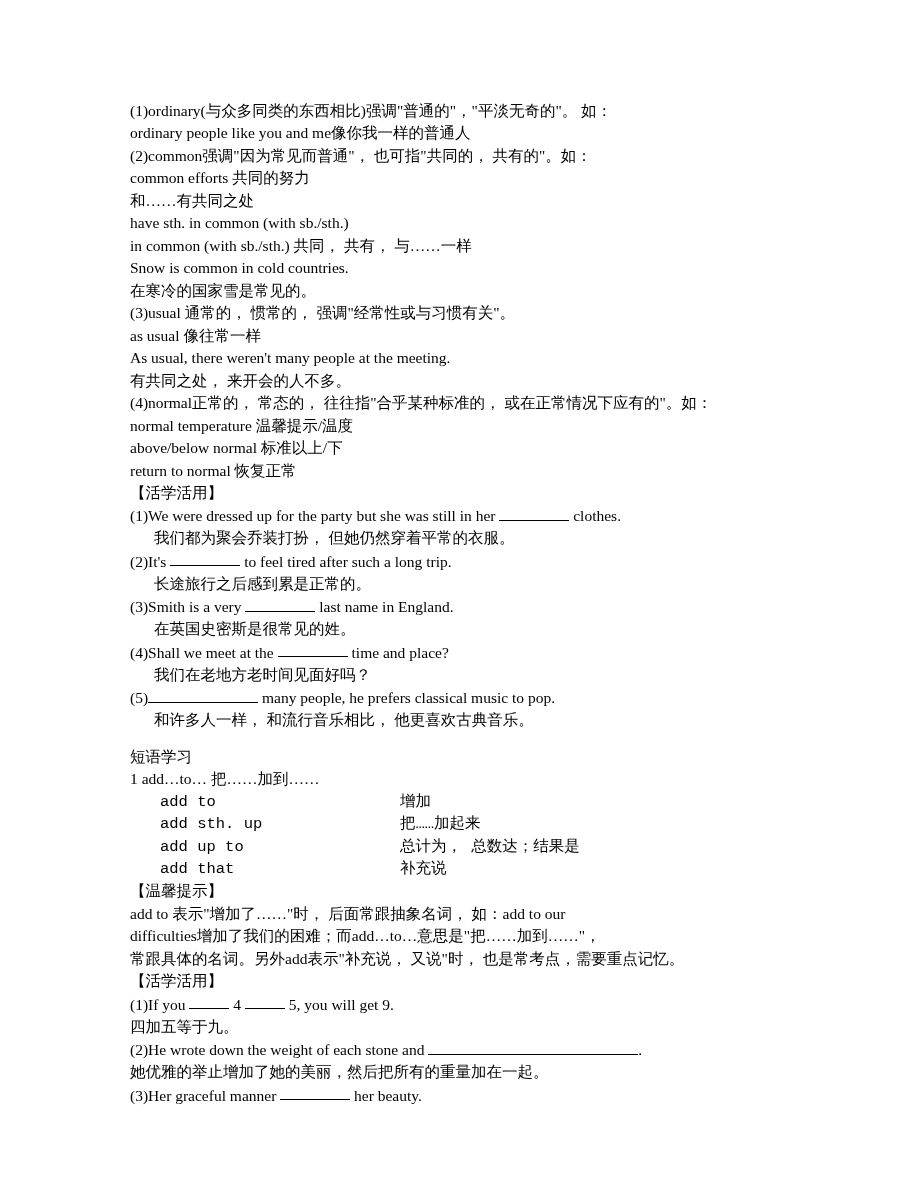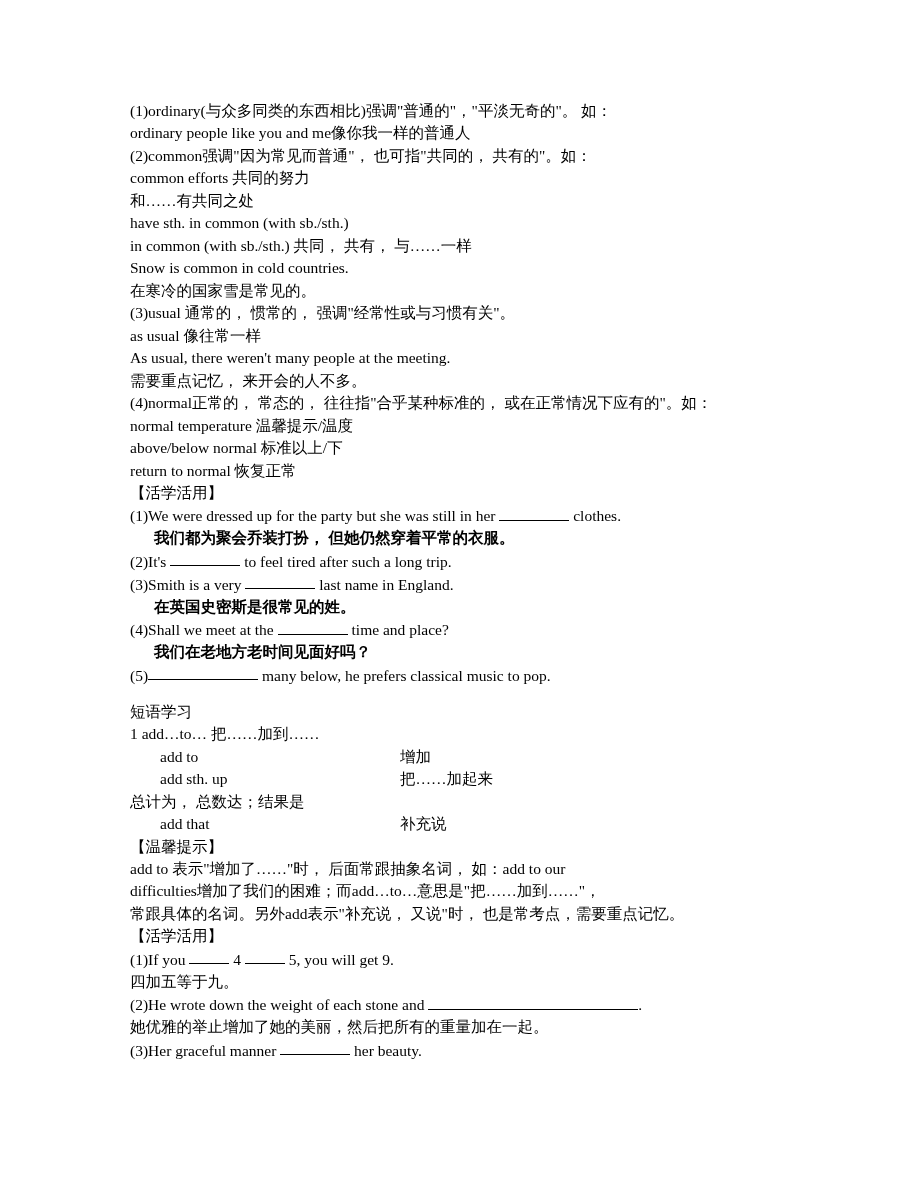--- a/index.html
+++ b/index.html
@@ -18,24 +18,24 @@
       font-size: 15.5px;
       line-height: 1.45;
       color: #000;
     }
     .line {
       margin: 0;
       padding: 0;
     }
     .translation {
       margin-left: 24px;
-      font-weight: bold;
     }
     .add-item {
       display: flex;
+      font-family: Liberation Mono, monospace;
     }
     .add-left {
       width: 240px;
       padding-left: 30px;
     }
     .blank {
       display: inline-block;
       border-bottom: 1px solid #000;
       min-width: 60px;
       height: 1em;
@@ -68,63 +68,66 @@
   <p class="line">(2)common强调"因为常见而普通"， 也可指"共同的， 共有的"。如：</p>
   <p class="line">common efforts  共同的努力</p>
   <p class="line">和……有共同之处</p>
   <p class="line">have sth. in common (with sb./sth.)</p>
   <p class="line">in common (with sb./sth.)  共同， 共有， 与……一样</p>
   <p class="line">Snow is common in cold countries.</p>
   <p class="line">在寒冷的国家雪是常见的。</p>
   <p class="line">(3)usual 通常的， 惯常的， 强调"经常性或与习惯有关"。</p>
   <p class="line">as usual 像往常一样</p>
   <p class="line">As usual, there weren't many people at the meeting.</p>
-  <p class="line">需要重点记忆， 来开会的人不多。</p>
+  <p class="line">有共同之处， 来开会的人不多。</p>
   <p class="line">(4)normal正常的， 常态的， 往往指"合乎某种标准的， 或在正常情况下应有的"。如：</p>
   <p class="line">normal temperature 温馨提示/温度</p>
   <p class="line">above/below normal  标准以上/下</p>
   <p class="line">return to normal  恢复正常</p>
   <p class="line">【活学活用】</p>
 
   <p class="line">
     <span>(1)We were dressed up for the party but she was still in her </span><span class="blank blank-med"></span><span> clothes.</span>
   </p>
   <p class="line translation">我们都为聚会乔装打扮， 但她仍然穿着平常的衣服。</p>
 
   <p class="line">
     <span>(2)It's </span><span class="blank blank-med"></span><span> to feel tired after such a long trip.</span>
   </p>
+  <p class="line translation">长途旅行之后感到累是正常的。</p>
 
   <p class="line">
     <span>(3)Smith is a very </span><span class="blank blank-med"></span><span> last name in England.</span>
   </p>
   <p class="line translation">在英国史密斯是很常见的姓。</p>
 
   <p class="line">
     <span>(4)Shall we meet at the </span><span class="blank blank-med"></span><span> time and place?</span>
   </p>
   <p class="line translation">我们在老地方老时间见面好吗？</p>
 
   <p class="line">
-    <span>(5)</span><span class="blank blank-long"></span><span> many below, he prefers classical music to pop.</span>
+    <span>(5)</span><span class="blank blank-long"></span><span> many people, he prefers classical music to pop.</span>
   </p>
+  <p class="line translation">和许多人一样， 和流行音乐相比， 他更喜欢古典音乐。</p>
 
   <p class="line section-gap">短语学习</p>
 
   <p class="line">1    add…to…   把……加到……</p>
 
   <div class="add-item">
     <span class="add-left">add to</span>
     <span>增加</span>
   </div>
   <div class="add-item">
     <span class="add-left">add sth. up</span>
     <span>把……加起来</span>
   </div>
   <div class="add-item">
+    <span class="add-left">add up to</span>
     <span>总计为， 总数达；结果是</span>
   </div>
   <div class="add-item">
     <span class="add-left">add that</span>
     <span>补充说</span>
   </div>
 
   <p class="line">【温馨提示】</p>
   <p class="line">add to 表示"增加了……"时， 后面常跟抽象名词， 如：add to our</p>
   <p class="line">difficulties增加了我们的困难；而add…to…意思是"把……加到……"，</p>

